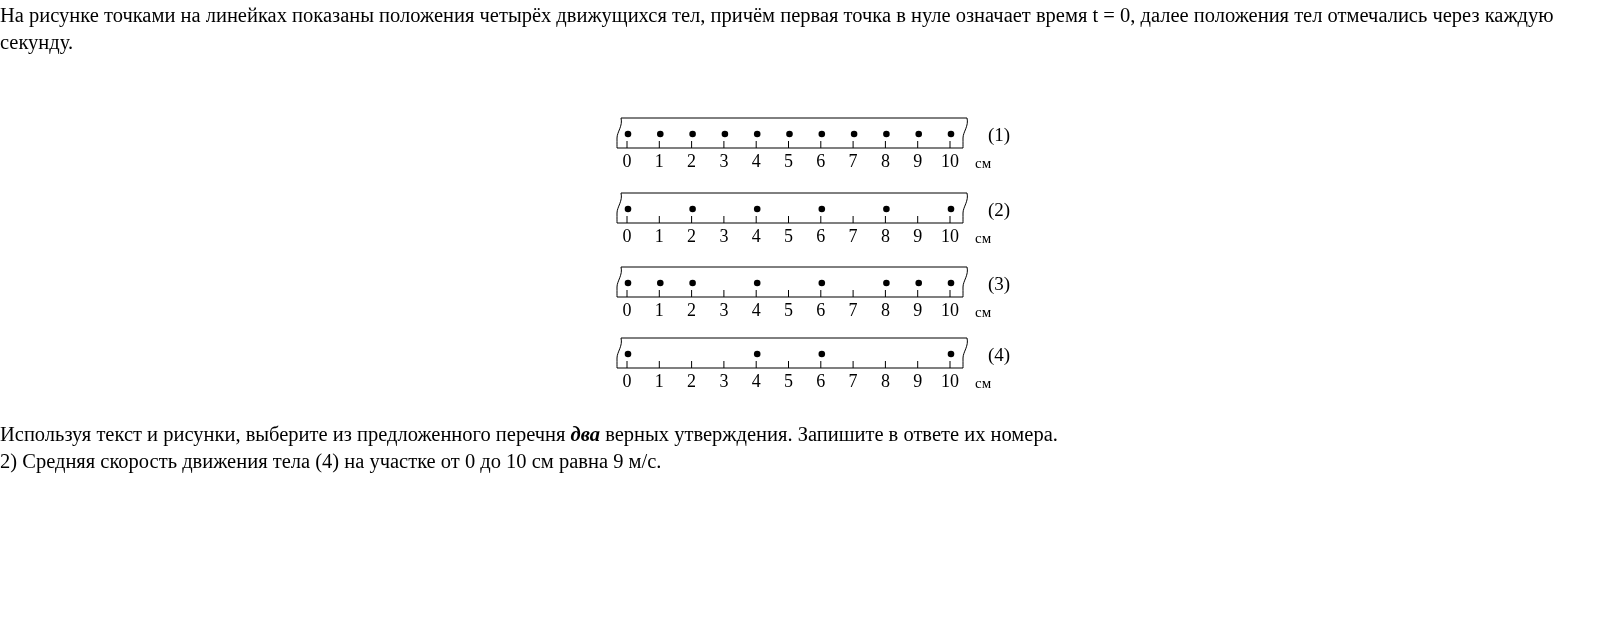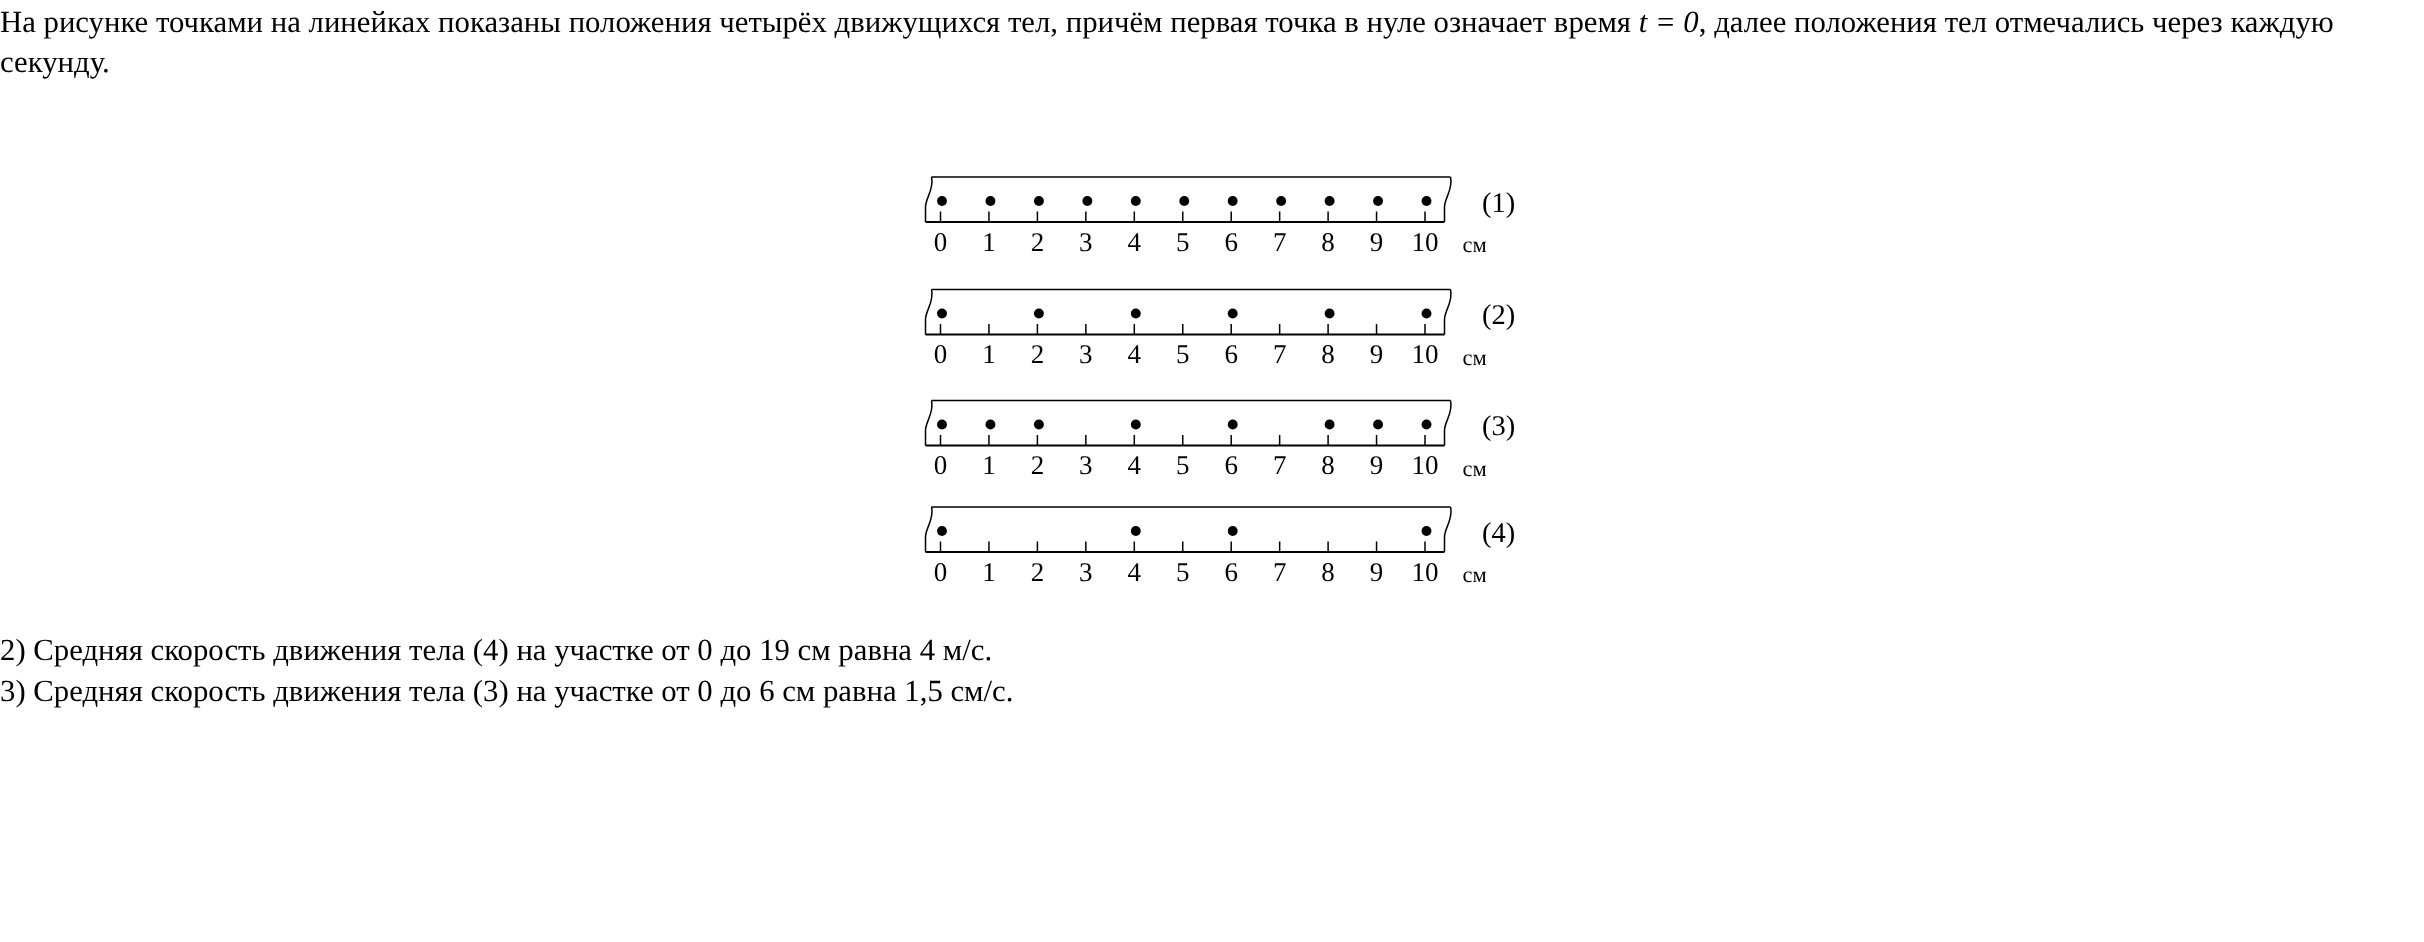--- a/index.html
+++ b/index.html
@@ -1,19 +1,19 @@
 <!DOCTYPE html>
 <html><head>
 <meta charset="utf-8">
 <style>
   html, body { margin: 0; padding: 0; background: #ffffff; }
   body { width: 1616px; height: 628px; position: relative; overflow: hidden;
          font-family: "Liberation Serif", serif; color: #000; }
   .intro { position: absolute; left: 0; top: 2px; width: 1600px; font-size: 20.5px; line-height: 27px; }
-  .intro .math { font-style: italic; }
+  .intro .math { }
   .figure { position: absolute; left: 610px; top: 112px; width: 430px; height: 290px; }
   .figure svg { display: block; }
   .task { position: absolute; left: 0; top: 421px; font-size: 20.5px; line-height: 27px; }
   .task p { margin: 0; white-space: nowrap; }
   .task .em { font-weight: bold; font-style: italic; }
   .source { position: absolute; right: 0; top: 604px; font-family: "DejaVu Sans", sans-serif;
             font-size: 15px; color: #111; margin-top: 48px; }
   .source .link { color: #7a7a7a; }
 </style>
 </head>
@@ -171,20 +171,20 @@
         <circle cx="18" cy="242" r="3.3" fill="#000"></circle>
         <circle cx="147.2" cy="242" r="3.3" fill="#000"></circle>
         <circle cx="211.79999999999998" cy="242" r="3.3" fill="#000"></circle>
         <circle cx="341" cy="242" r="3.3" fill="#000"></circle>
         <text x="378" y="249" font-family="Liberation Serif, serif" font-size="19" fill="#000">(4)</text>
       </g>
     </svg>
 </div>
 
 <div class="task">
-  <p>2) Средняя скорость движения тела (4) на участке от 0 до 19 см равна 4 м/с.</p>
-  <p>3) Средняя скорость движения тела (3) на участке от 0 до 6 см равна 1,5 см/с.</p>
+  <p><span>Используя текст и рисунки, выберите из предложенного перечня </span><span class="em">два</span><span> верных утверждения. Запишите в ответе их номера.</span></p>
+  <p>2) Средняя скорость движения тела (4) на участке от 0 до 10 см равна 9 м/с.</p>
 </div>
 
 <div class="source">
   <span>Источники:</span>
   <span class="link">Банк ФИПИ</span>
 </div>
 
 </body></html>

